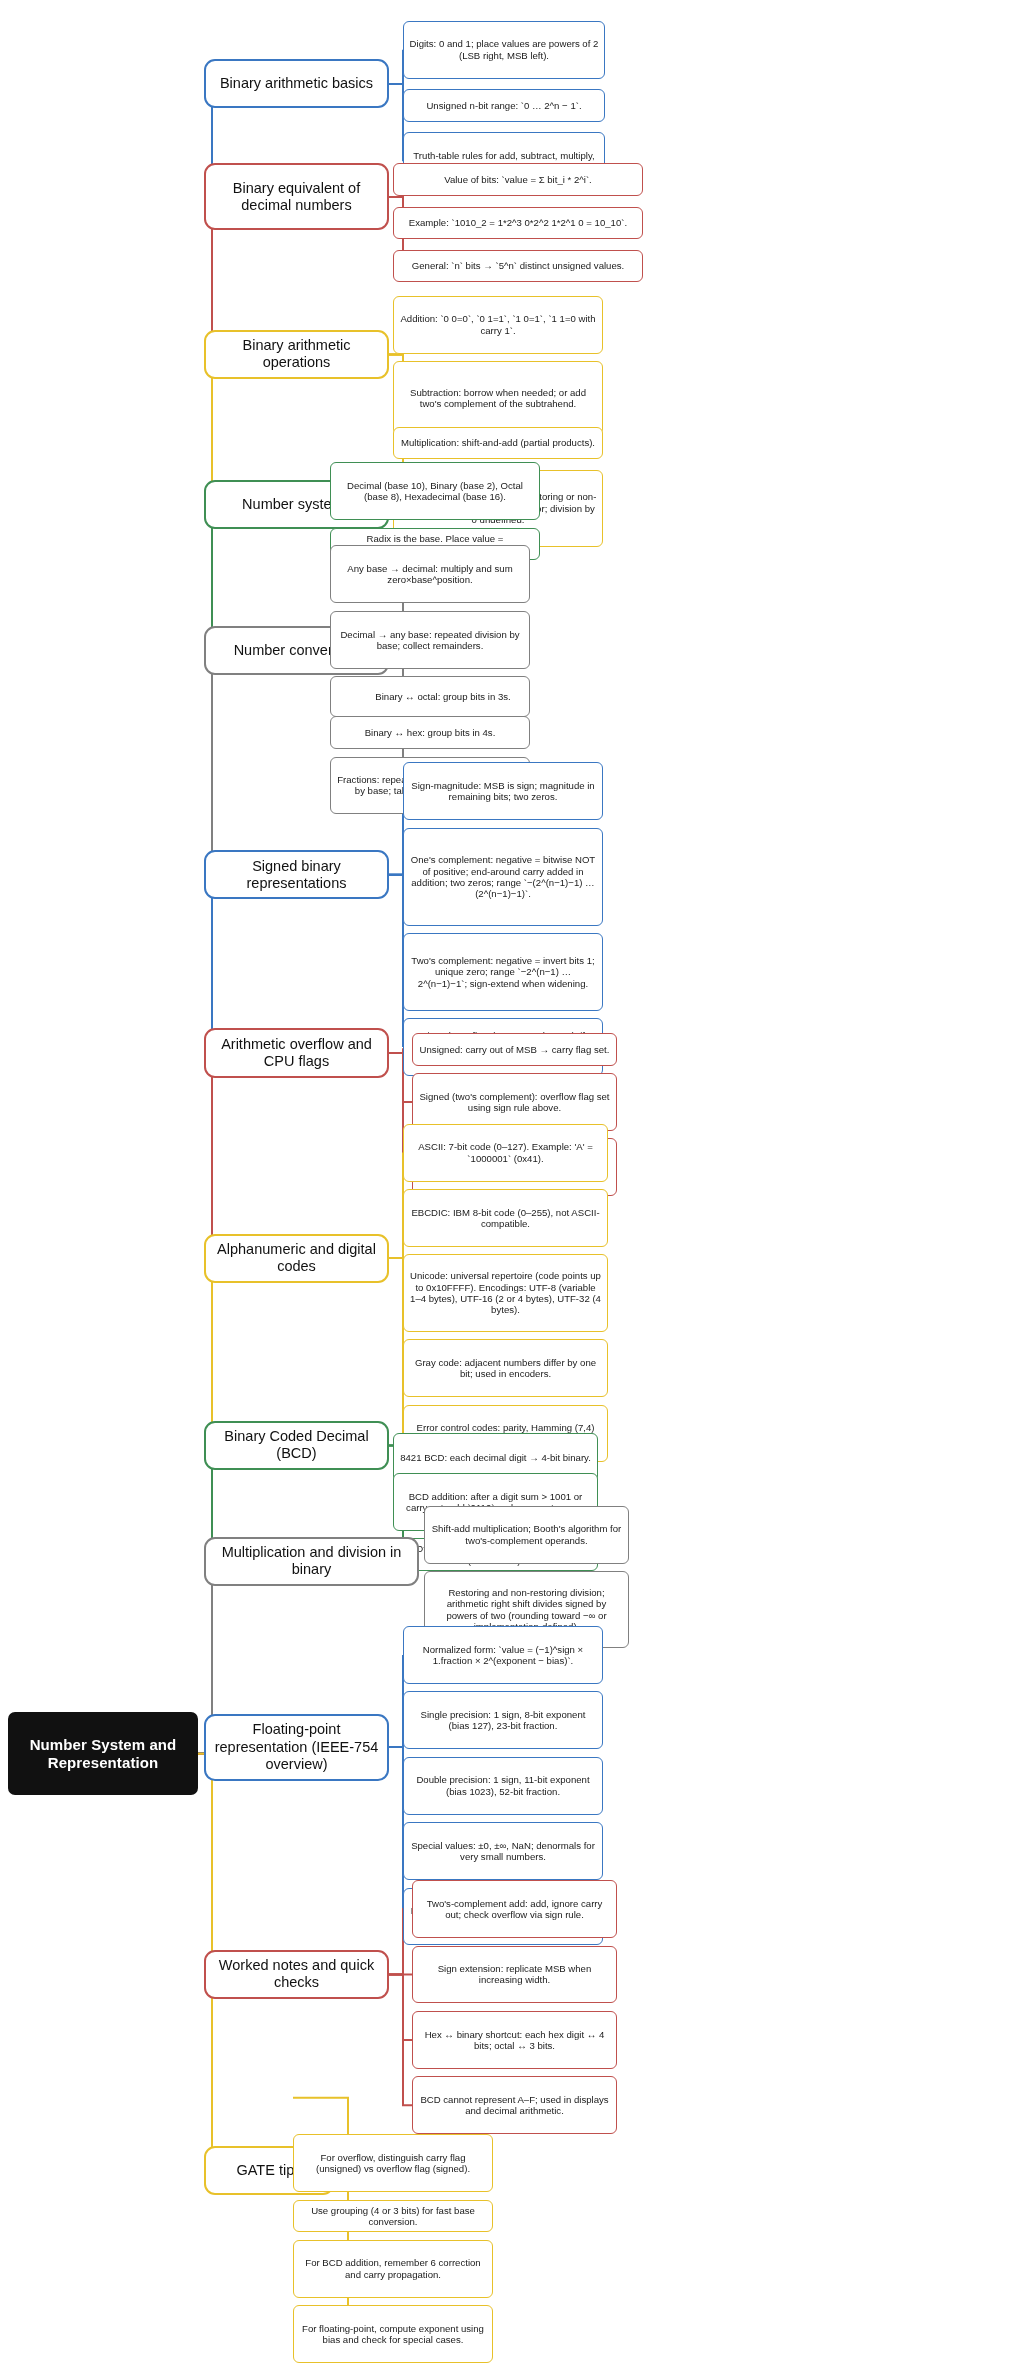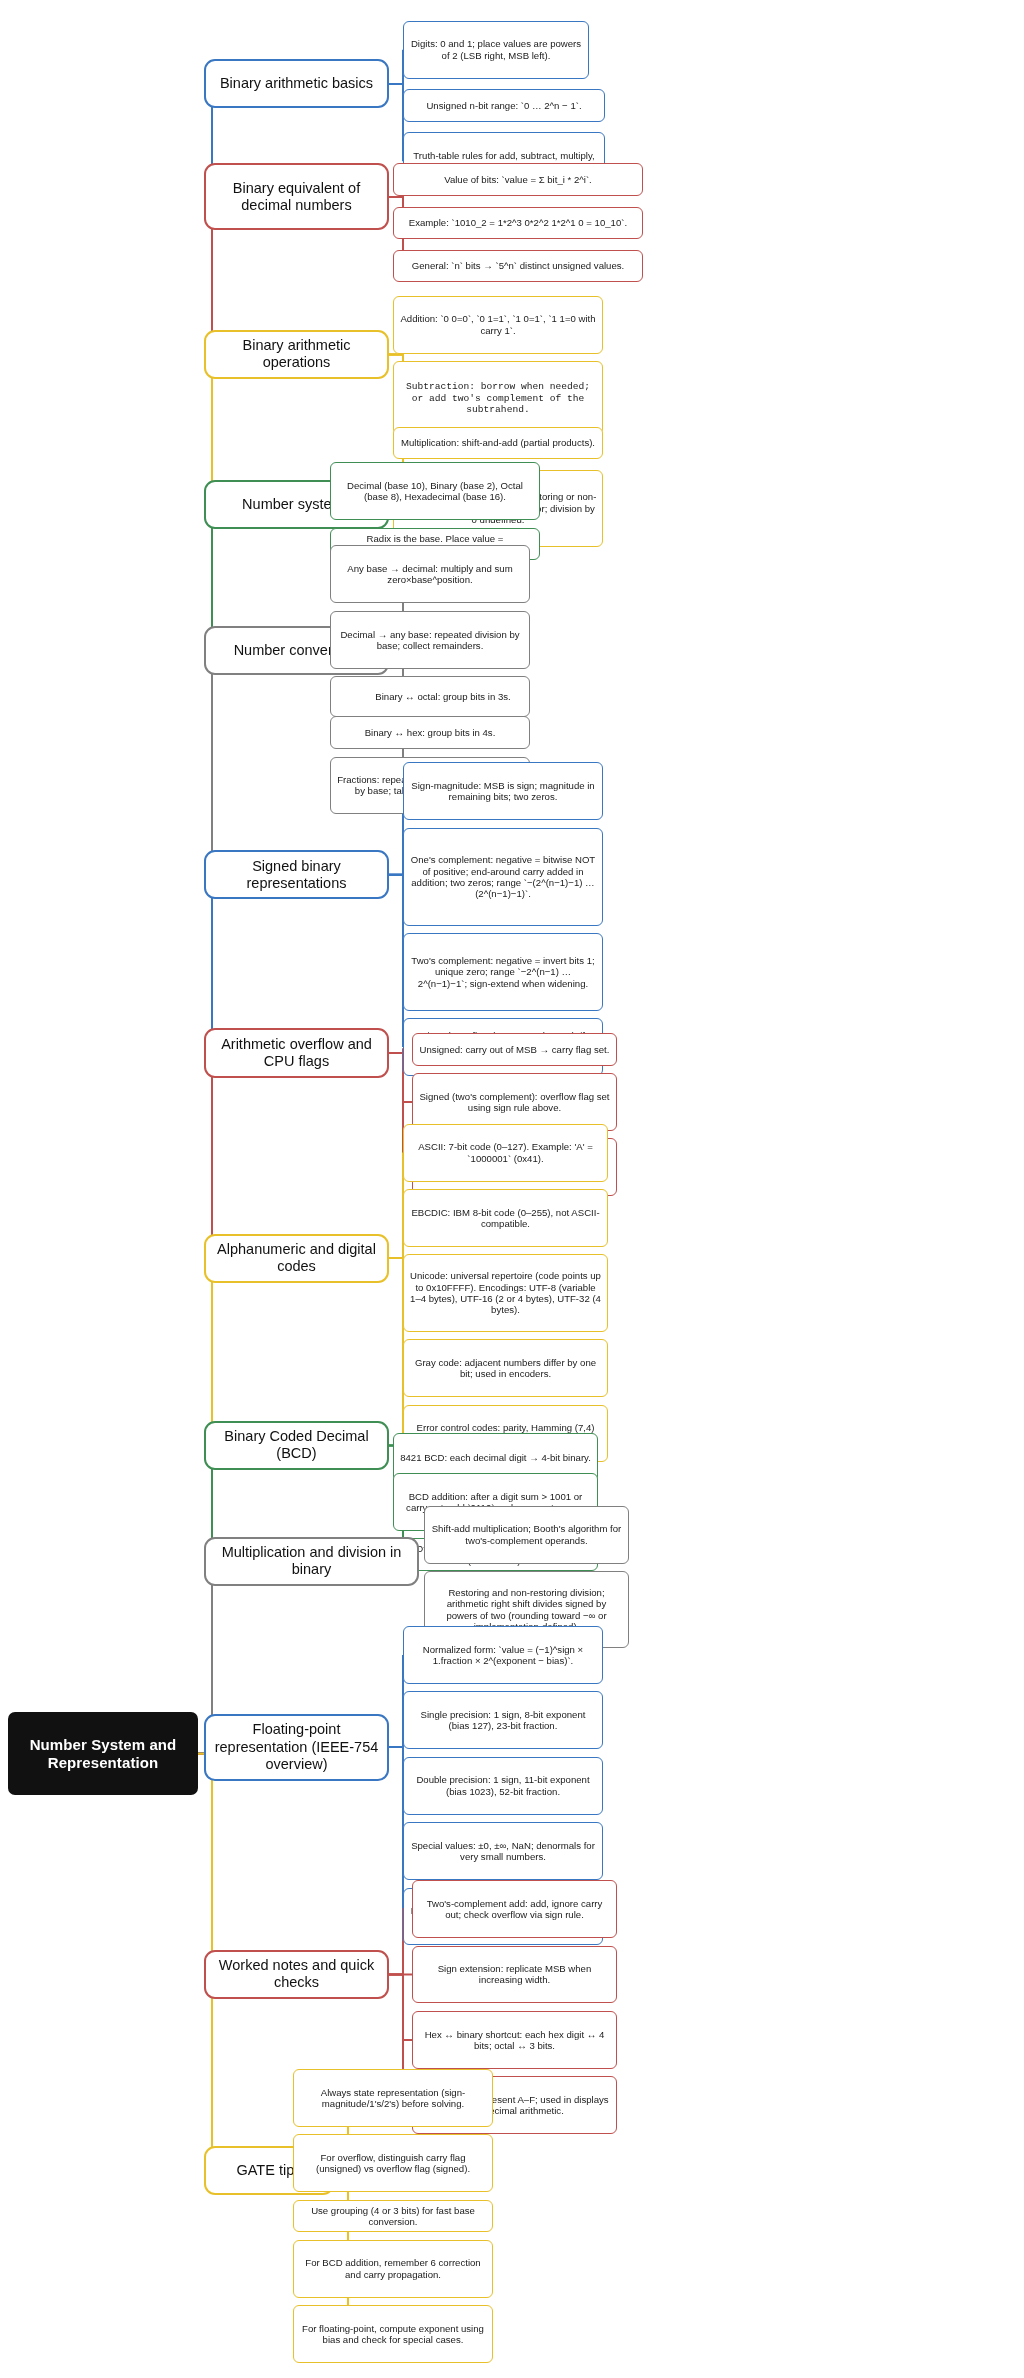--- a/index.html
+++ b/index.html
@@ -131,21 +131,21 @@
       <path d="M 334 2170.668125 H 348 V 2268.760625 H 293" fill="none" stroke="#e8c12a" stroke-width="2" stroke-linecap="butt" stroke-linejoin="miter"></path>
       <path d="M 334 2170.668125 H 348 V 2334.1556250000003 H 293" fill="none" stroke="#e8c12a" stroke-width="2" stroke-linecap="butt" stroke-linejoin="miter"></path>
     </svg>
 <div class="node root" style="left: 8px; top: 1712.16px; width: 190px; height: 83.23px;">
       <span class="node-inner" style="white-space: pre-line;">Number System and
 Representation</span>
     </div>
     <div class="node topic" style="left: 204px; top: 59.45px; width: 185px; height: 49.0463px; border-color: rgb(58, 119, 194);">
       <span class="node-inner">Binary arithmetic basics</span>
     </div>
-    <div class="node leaf" style="left: 403px; top: 20.8075px; width: 186px; height: 57.9637px; border-color: rgb(58, 119, 194);">
+    <div class="node leaf" style="left: 403px; top: 20.8075px; width: 202px; height: 57.9637px; border-color: rgb(58, 119, 194);">
       <span class="node-inner">Digits: 0 and 1; place values are powers of 2 (LSB right, MSB left).</span>
     </div>
     <div class="node leaf" style="left: 403px; top: 89.175px; width: 202px; height: 32.6975px; border-color: rgb(58, 119, 194);">
       <span class="node-inner">Unsigned n-bit range: `0 … 2^n − 1`.</span>
     </div>
     <div class="node leaf" style="left: 403px; top: 132.276px; width: 202px; height: 57.9637px; border-color: rgb(58, 119, 194);">
       <span class="node-inner">Truth-table rules for add, subtract, multiply, divide (same logic as decimal with base 2).</span>
     </div>
     <div class="node topic" style="left: 204px; top: 163.488px; width: 185px; height: 66.8812px; border-color: rgb(192, 80, 77);">
       <span class="node-inner">Binary equivalent of decimal numbers</span>
@@ -158,21 +158,21 @@
     </div>
     <div class="node leaf" style="left: 393px; top: 249.69px; width: 250px; height: 32.6975px; border-color: rgb(192, 80, 77);">
       <span class="node-inner">General: `n` bits → `5^n` distinct unsigned values.</span>
     </div>
     <div class="node topic" style="left: 204px; top: 329.947px; width: 185px; height: 49.0463px; border-color: rgb(232, 193, 42);">
       <span class="node-inner">Binary arithmetic operations</span>
     </div>
     <div class="node leaf" style="left: 393px; top: 295.764px; width: 210px; height: 57.9637px; border-color: rgb(232, 193, 42);">
       <span class="node-inner">Addition: `0 0=0`, `0 1=1`, `1 0=1`, `1 1=0 with carry 1`.</span>
     </div>
-    <div class="node leaf" style="left: 393px; top: 361.159px; width: 210px; height: 74px; border-color: rgb(232, 193, 42); font-family: Liberation Mono, monospace;">
+    <div class="node leaf" style="left: 393px; top: 361.159px; width: 210px; height: 74px; border-color: rgb(232, 193, 42);">
       <span class="node-inner">Subtraction: borrow when needed; or add two's complement of the subtrahend.</span>
     </div>
     <div class="node leaf" style="left: 393px; top: 426.554px; width: 210px; height: 32.6975px; border-color: rgb(232, 193, 42);">
       <span class="node-inner">Multiplication: shift-and-add (partial products).</span>
     </div>
     <div class="node leaf" style="left: 393px; top: 469.655px; width: 210px; height: 77.285px; border-color: rgb(232, 193, 42);">
       <span class="node-inner">Division: binary long division (restoring or non-restoring) for any non-zero divisor; division by 0 undefined.</span>
     </div>
     <div class="node topic" style="left: 204px; top: 480.059px; width: 185px; height: 49.0463px; border-color: rgb(63, 143, 84);">
       <span class="node-inner">Number systems</span>
@@ -295,23 +295,20 @@
       <span class="node-inner">Sign extension: replicate MSB when increasing width.</span>
     </div>
     <div class="node leaf" style="left: 412px; top: 2010.9px; width: 205px; height: 57.9637px; border-color: rgb(192, 80, 77);">
       <span class="node-inner">Hex ↔ binary shortcut: each hex digit ↔ 4 bits; octal ↔ 3 bits.</span>
     </div>
     <div class="node leaf" style="left: 412px; top: 2076.29px; width: 205px; height: 57.9637px; border-color: rgb(192, 80, 77);">
       <span class="node-inner">BCD cannot represent A–F; used in displays and decimal arithmetic.</span>
     </div>
     <div class="node topic" style="left: 204px; top: 2146.14px; width: 130px; height: 49.0463px; border-color: rgb(232, 193, 42);">
       <span class="node-inner">GATE tips</span>
-    </div>
-    <div class="node leaf" style="left: 293px; top: 2068.86px; width: 200px; height: 57.9637px; border-color: rgb(232, 193, 42);">
-      <span class="node-inner">Always state representation (sign-magnitude/1's/2's) before solving.</span>
     </div>
     <div class="node leaf" style="left: 293px; top: 2134.26px; width: 200px; height: 57.9637px; border-color: rgb(232, 193, 42);">
       <span class="node-inner">For overflow, distinguish carry flag (unsigned) vs overflow flag (signed).</span>
     </div>
     <div class="node leaf" style="left: 293px; top: 2199.65px; width: 200px; height: 32.6975px; border-color: rgb(232, 193, 42);">
       <span class="node-inner">Use grouping (4 or 3 bits) for fast base conversion.</span>
     </div>
     <div class="node leaf" style="left: 293px; top: 2239.78px; width: 200px; height: 57.9637px; border-color: rgb(232, 193, 42);">
       <span class="node-inner">For BCD addition, remember 6 correction and carry propagation.</span>
     </div>

